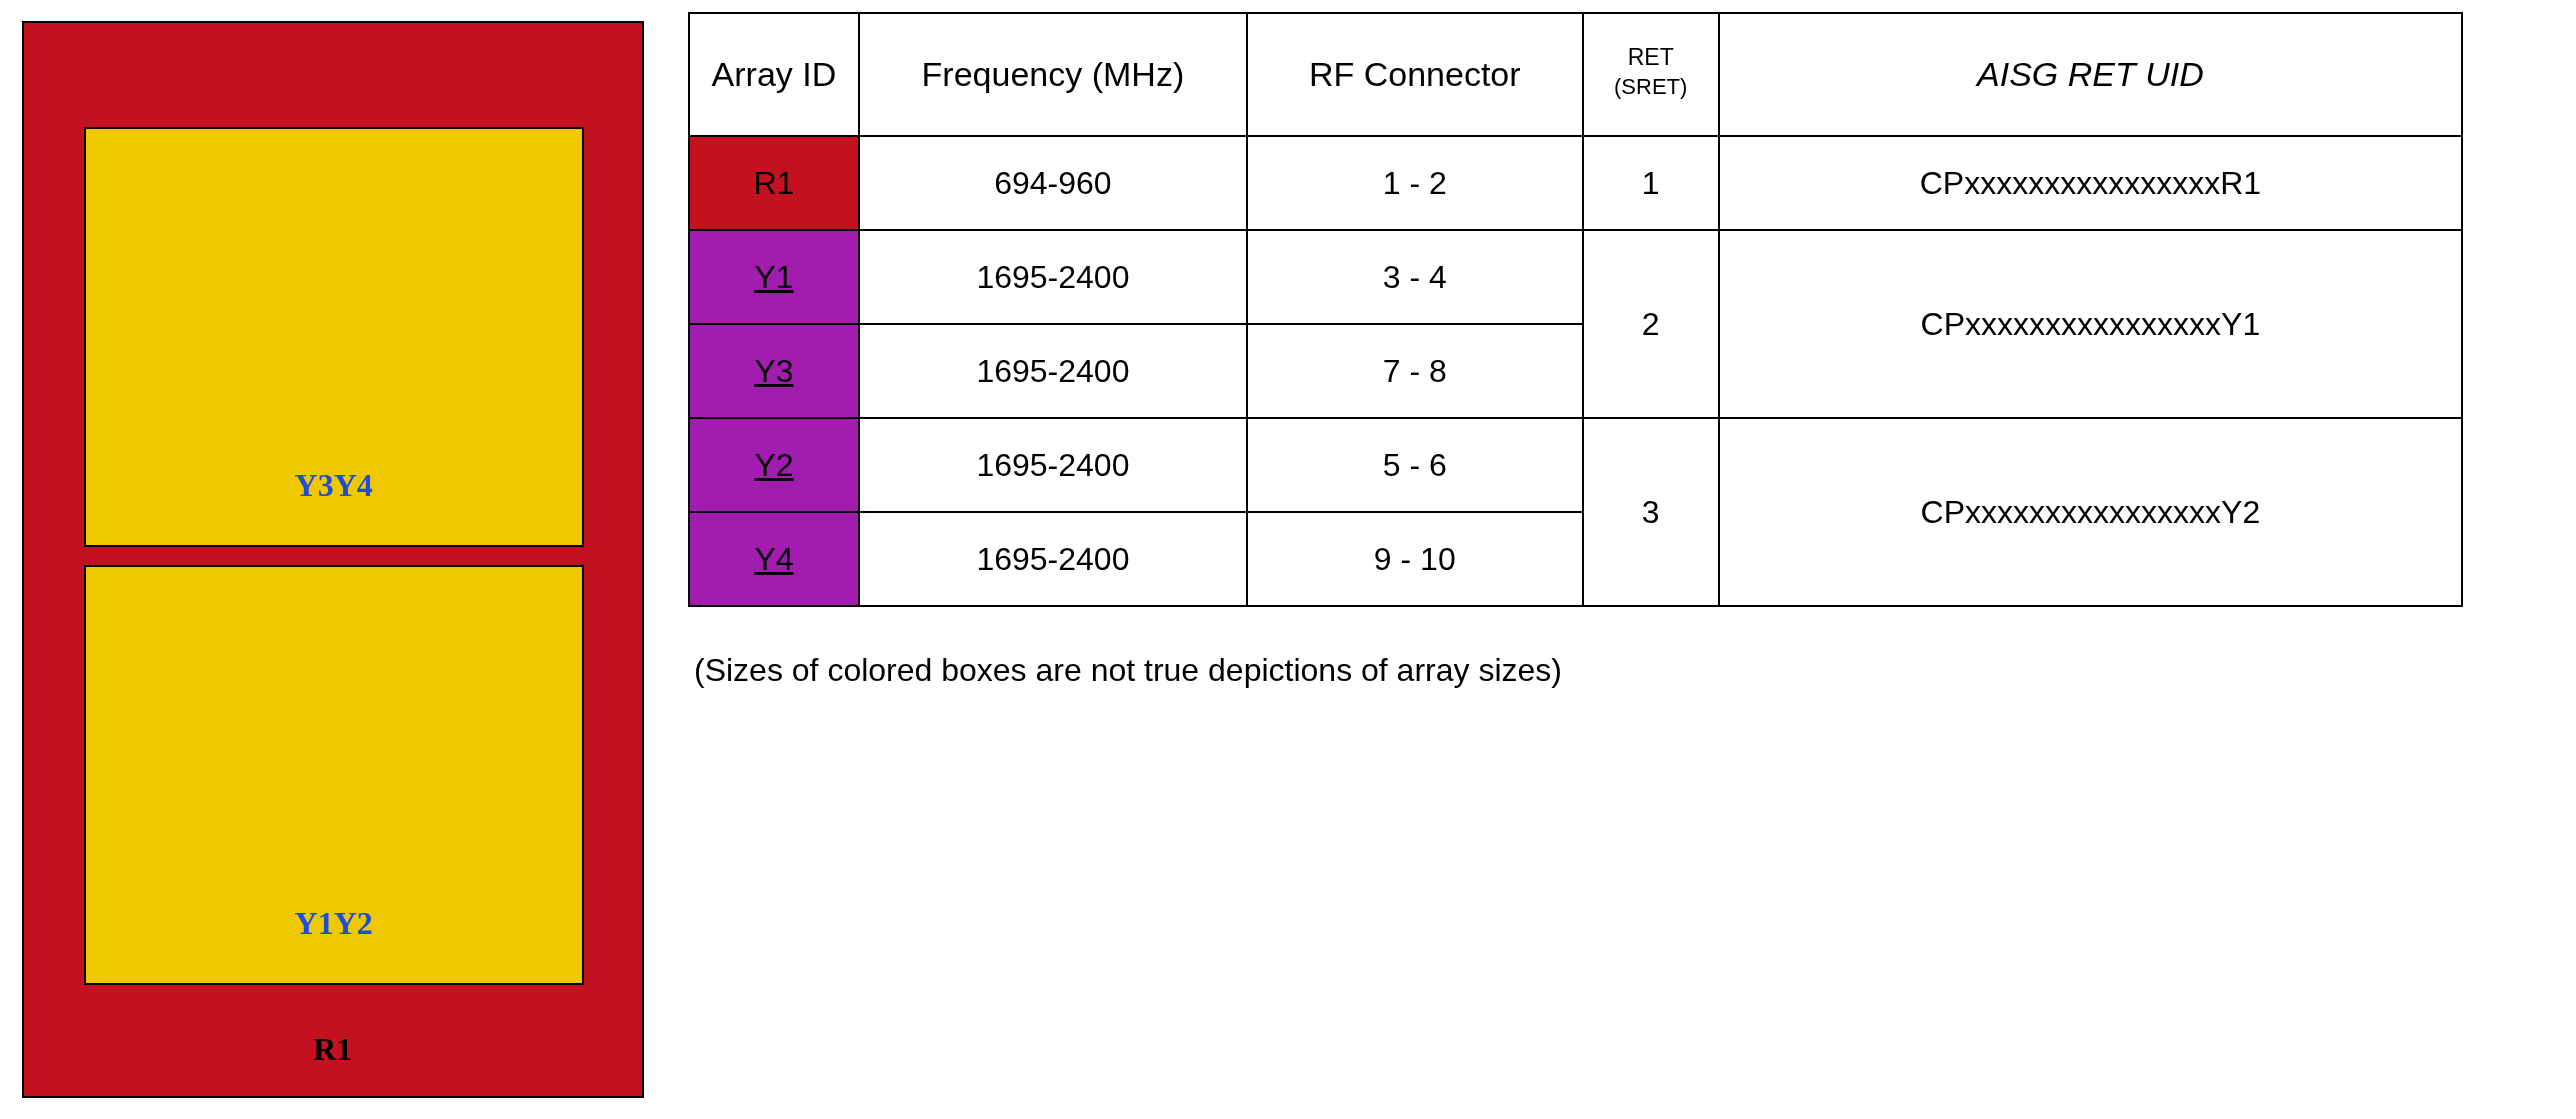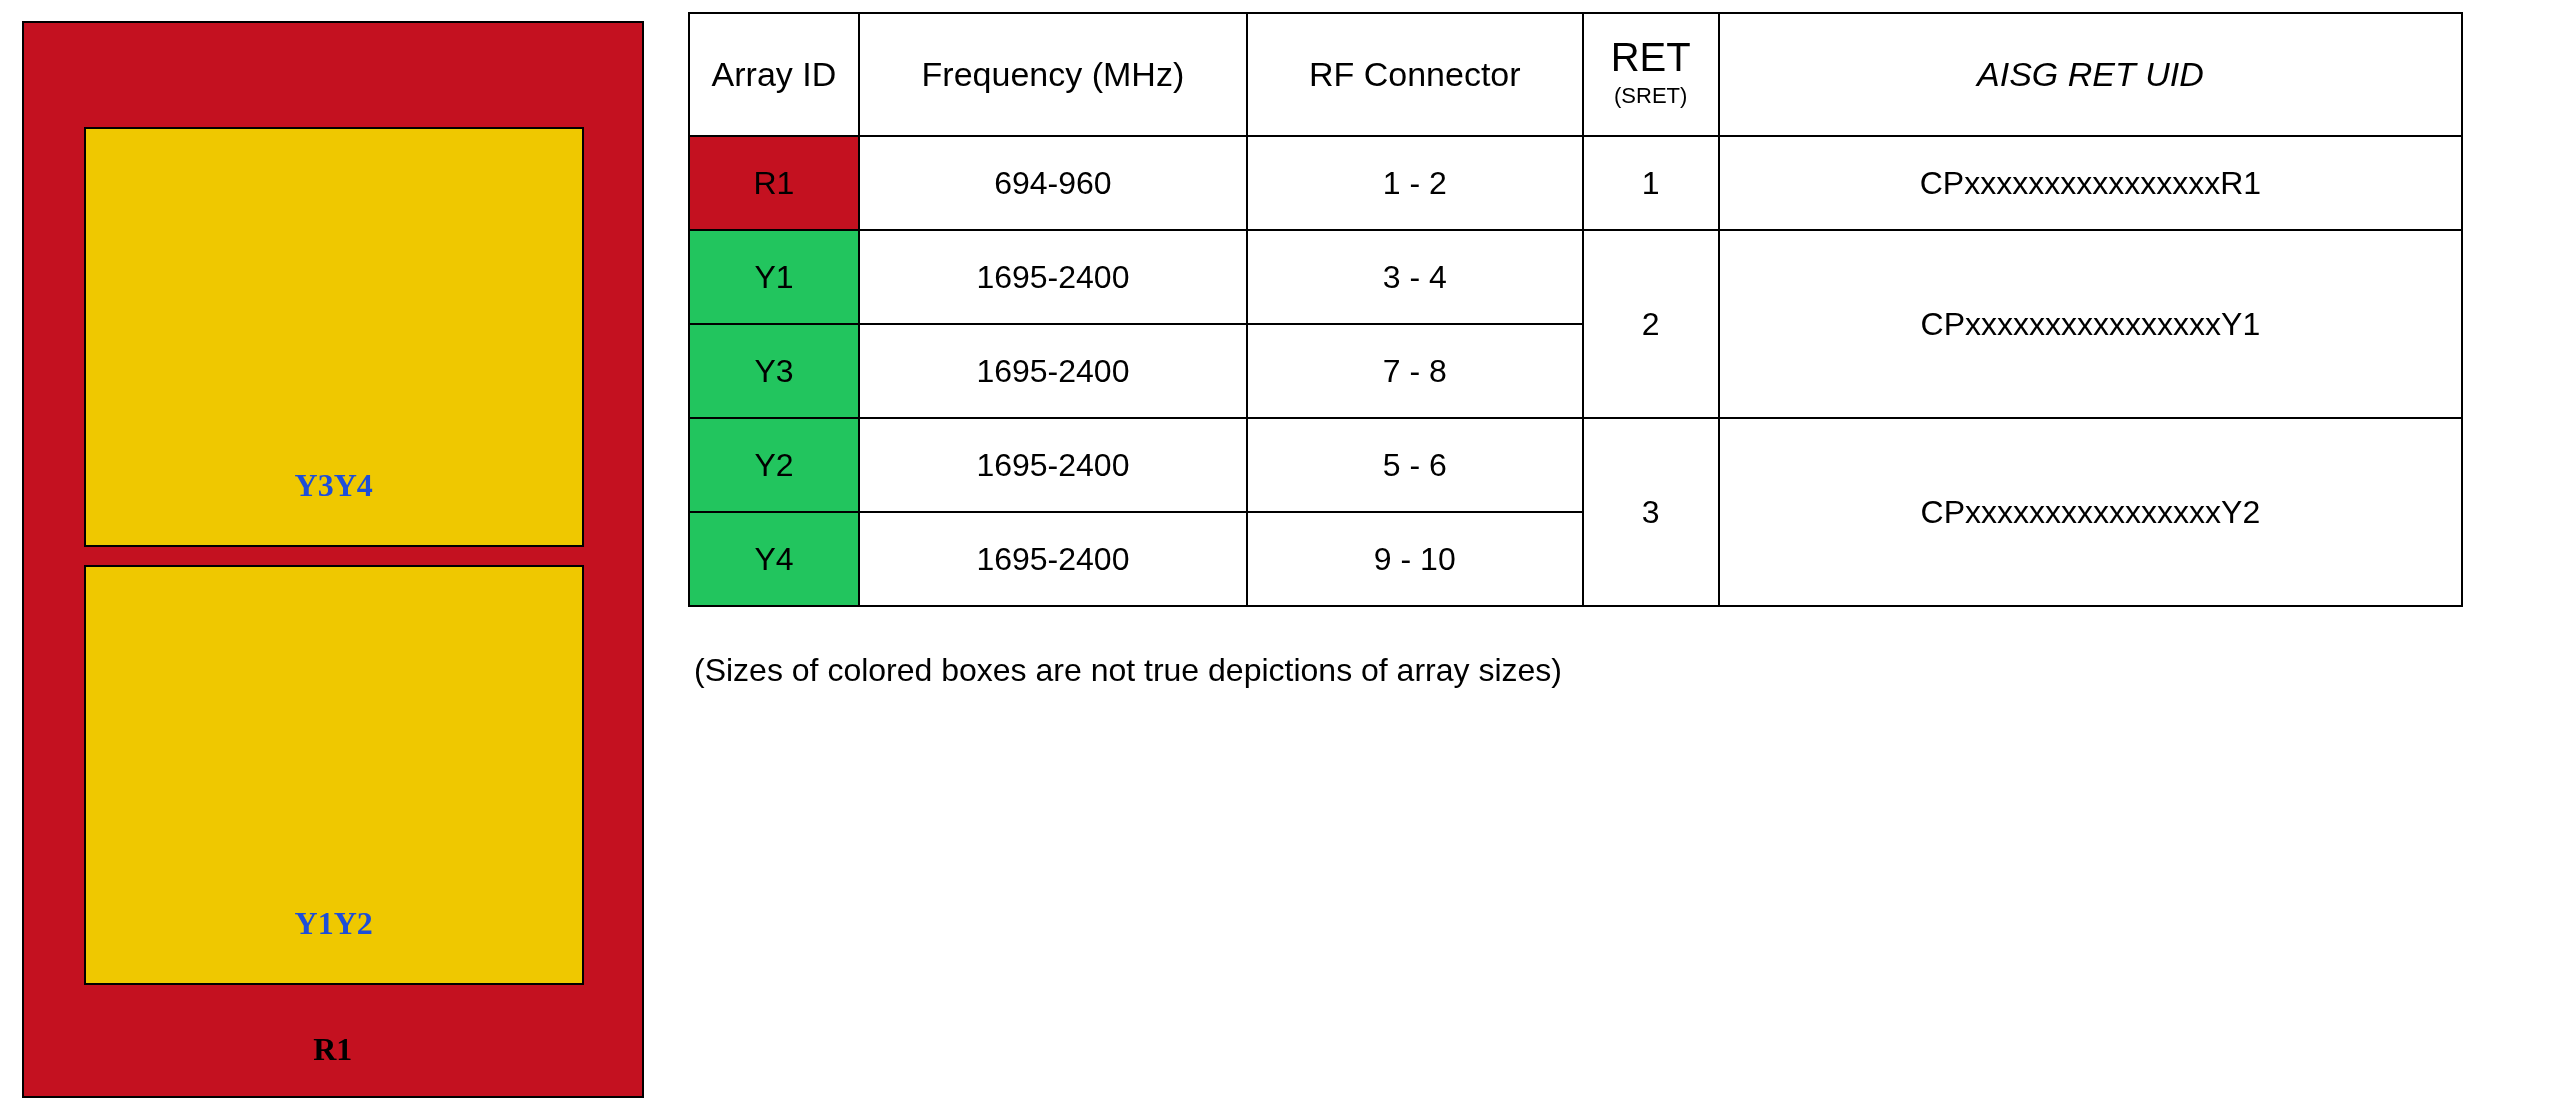--- a/index.html
+++ b/index.html
@@ -91,31 +91,31 @@
     font-size: 32px;
   }
   .col-arrayid { width: 166px; }
   .col-freq    { width: 379px; border-radius: 19px; }
   .col-rf      { width: 328px; }
   .col-ret     { width: 133px; }
   .col-uid     { width: 726px; font-style: italic; }
 
   .ret-head-main {
     display: block;
-    font-size: 40px;
+    font-size: 23px;
     line-height: 1.05;
   }
   .ret-head-sub {
     display: block;
     font-size: 22px;
     line-height: 1.6;
   }
 
   .cell-red    { background: #C41120; }
-  .cell-yellow { background: #22c55e; }
+  .cell-yellow { background: #a21caf; text-decoration: underline; }
 
   
   #table-caption {
     position: absolute;
     left: 694px;
     top: 652px;
     font-size: 32px;
     color: #000000;
     white-space: nowrap;
   }

